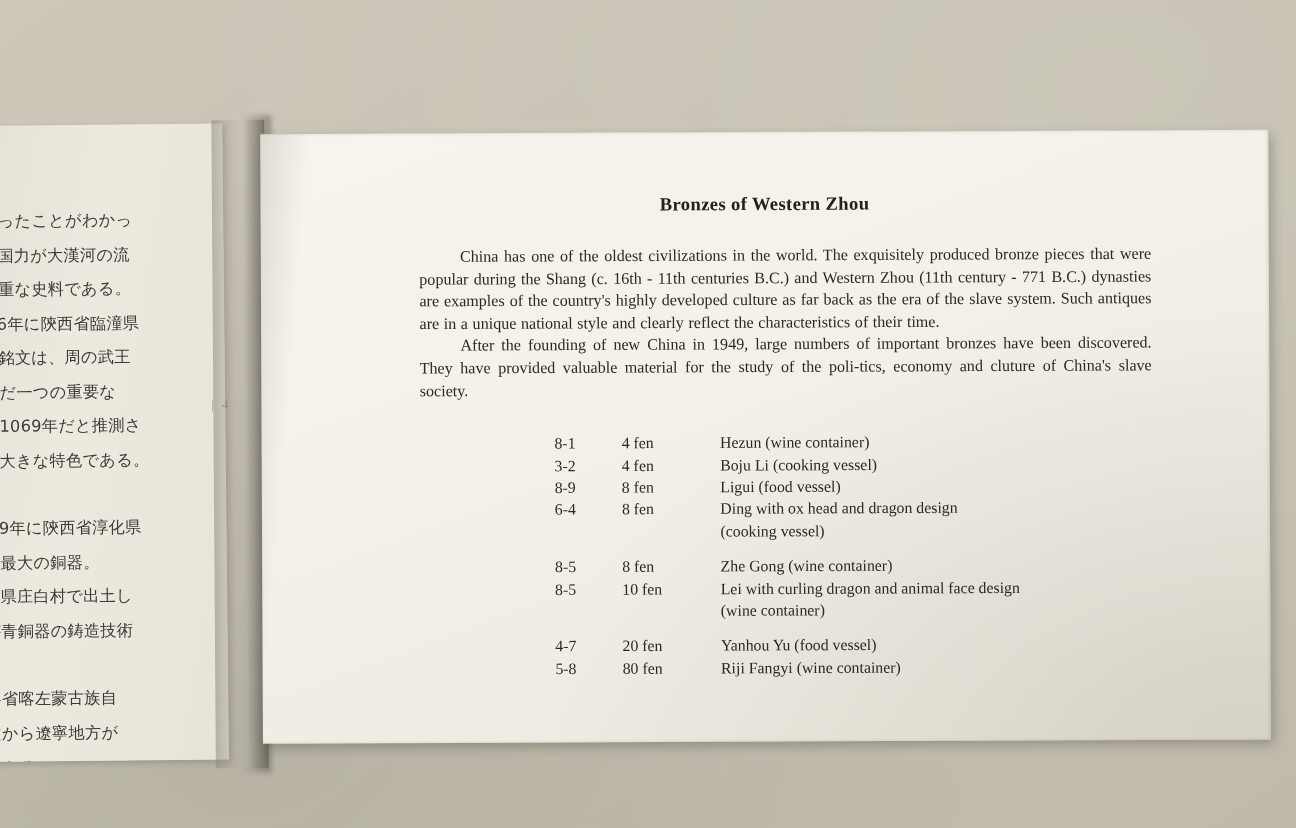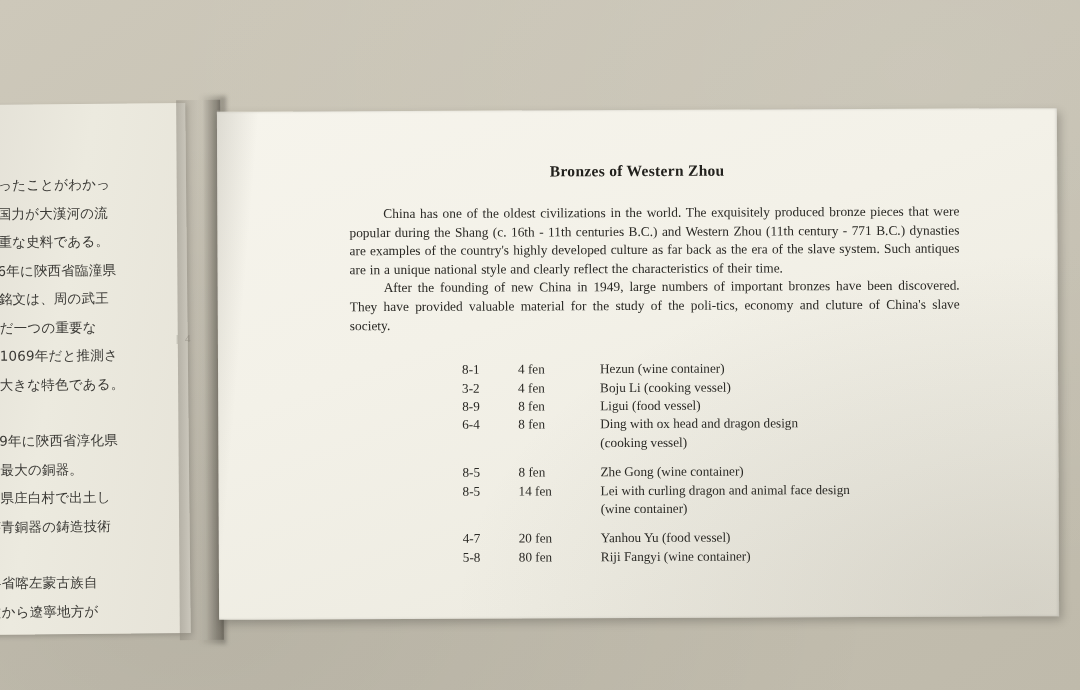--- a/index.html
+++ b/index.html
@@ -270,21 +270,21 @@
         </div>
 
         <div class="cap-row spacer-before">
           <span class="cap-no">8-5</span>
           <span class="cap-price">8 fen</span>
           <span class="cap-name">Zhe Gong (wine container)</span>
         </div>
 
         <div class="cap-row">
           <span class="cap-no">8-5</span>
-          <span class="cap-price">14 fen</span>
+          <span class="cap-price">10 fen</span>
           <span class="cap-name">Lei with curling dragon and animal face design</span>
         </div>
 
         <div class="cap-row cap-cont">
           <span class="cap-no"></span>
           <span class="cap-price"></span>
           <span class="cap-name">(wine container)</span>
         </div>
 
         <div class="cap-row spacer-before">

